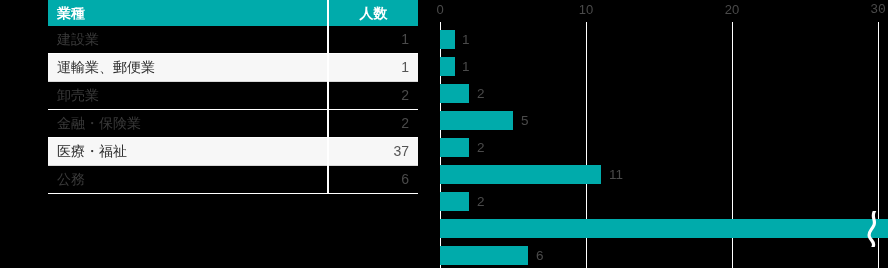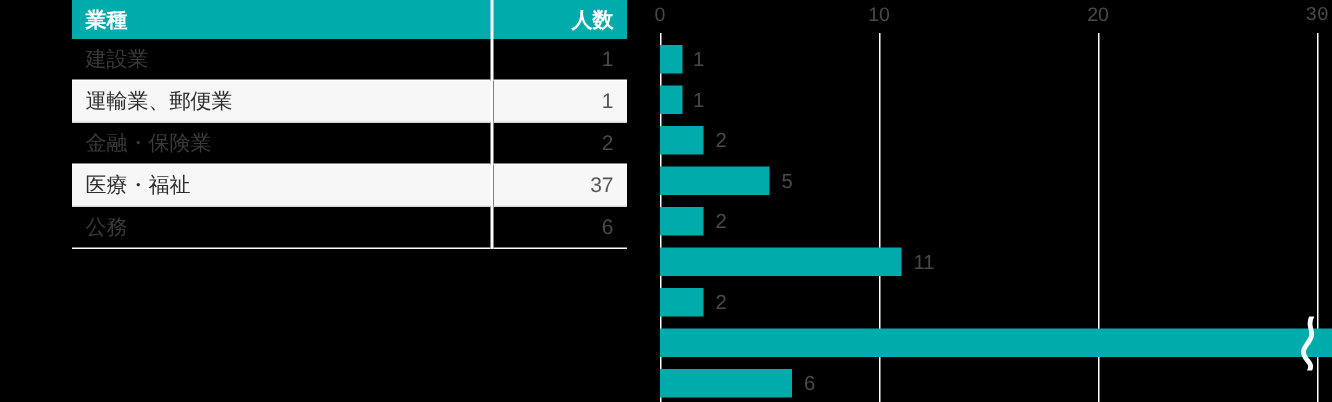--- a/index.html
+++ b/index.html
@@ -41,21 +41,21 @@
     font-size: 14px;
     font-weight: bold;
     height: 26px;
     line-height: 26px;
     padding: 0 9px;
     text-align: left;
     border-right: 2px solid #ffffff;
     box-sizing: border-box;
   }
   table.data-table th.count-head {
-    text-align: right;
+    text-align: center;
     border-right: none;
   }
 
   table.data-table td {
     height: 27px;
     line-height: 27px;
     padding: 0 9px;
     font-size: 14px;
     box-sizing: border-box;
     border-right: 2px solid #ffffff;
@@ -154,20 +154,24 @@
       <tbody>
         <tr class="row-dark">
           <td>建設業</td>
           <td class="count-cell">1</td>
         </tr>
         <tr class="row-light">
           <td>運輸業、郵便業</td>
           <td class="count-cell">1</td>
         </tr>
         <tr class="row-dark">
+          <td>卸売業</td>
+          <td class="count-cell">2</td>
+        </tr>
+        <tr class="row-dark">
           <td>金融・保険業</td>
           <td class="count-cell">2</td>
         </tr>
         <tr class="row-light">
           <td>医療・福祉</td>
           <td class="count-cell">37</td>
         </tr>
         <tr class="row-dark">
           <td>公務</td>
           <td class="count-cell">6</td>

